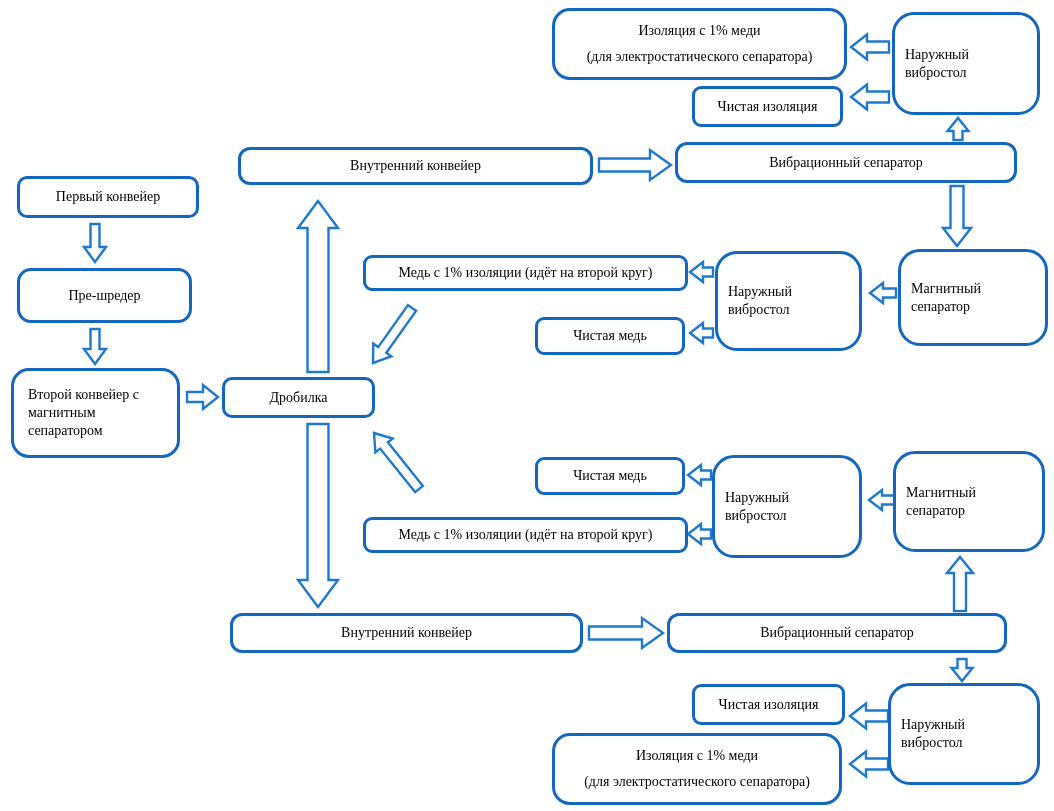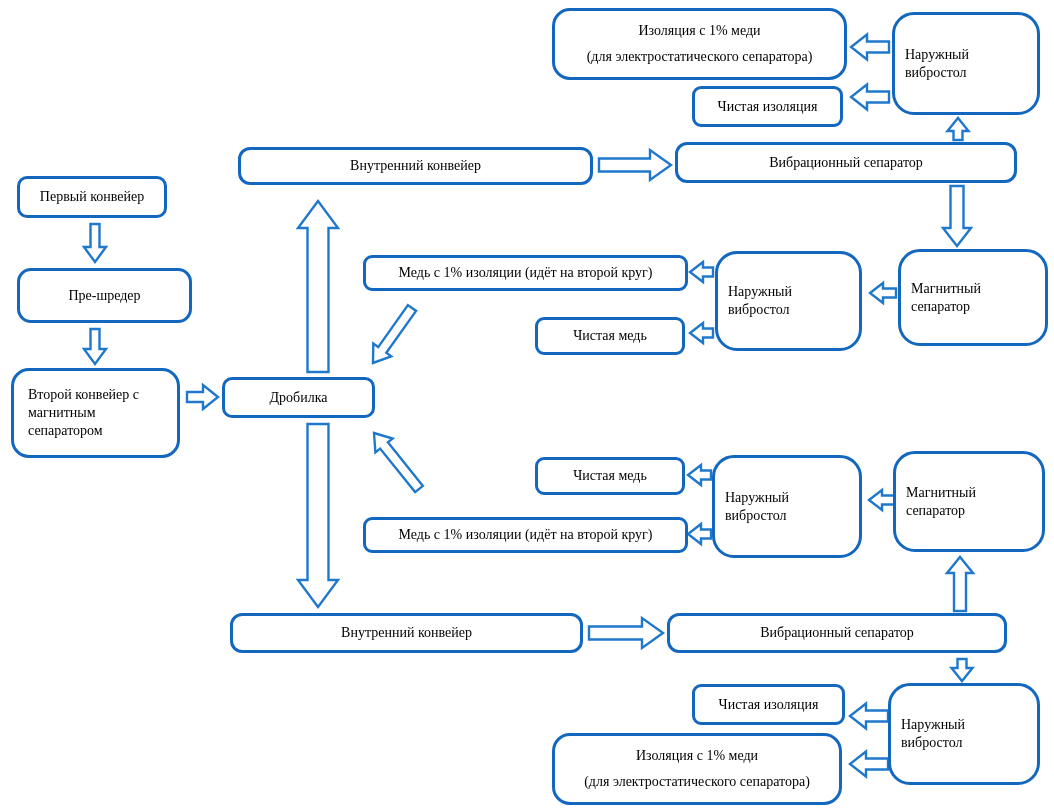--- a/index.html
+++ b/index.html
@@ -62,21 +62,21 @@
       <polygon points="896,495.5 882,495.5 882,490 869,500 882,510 882,504.5 896,504.5" fill="var(--bg)" stroke="var(--arrow)" stroke-width="2.4" stroke-linejoin="miter"></polygon>
       <polygon points="711,470.5 701,470.5 701,465 688,475 701,485 701,479.5 711,479.5" fill="var(--bg)" stroke="var(--arrow)" stroke-width="2.4" stroke-linejoin="miter"></polygon>
       <polygon points="711,529.5 701,529.5 701,524 688,534 701,544 701,538.5 711,538.5" fill="var(--bg)" stroke="var(--arrow)" stroke-width="2.4" stroke-linejoin="miter"></polygon>
       <polygon points="966,611 966,573 973,573 960,557 947,573 954,573 954,611" fill="var(--bg)" stroke="var(--arrow)" stroke-width="2.4" stroke-linejoin="miter"></polygon>
       <polygon points="589,639.5 642,639.5 642,648 663,633 642,618 642,626.5 589,626.5" fill="var(--bg)" stroke="var(--arrow)" stroke-width="2.4" stroke-linejoin="miter"></polygon>
       <polygon points="957.5,659 957.5,668 951.5,668 962,681 972.5,668 966.5,668 966.5,659" fill="var(--bg)" stroke="var(--arrow)" stroke-width="2.4" stroke-linejoin="miter"></polygon>
       <polygon points="888,710.5 866,710.5 866,703.5 850,716 866,728.5 866,721.5 888,721.5" fill="var(--bg)" stroke="var(--arrow)" stroke-width="2.4" stroke-linejoin="miter"></polygon>
       <polygon points="888,758.5 866,758.5 866,751.5 850,764 866,776.5 866,769.5 888,769.5" fill="var(--bg)" stroke="var(--arrow)" stroke-width="2.4" stroke-linejoin="miter"></polygon>
     </svg>
 
-  <div class="node" style="left:17px;top:176px;width:150px;height:42px;border-radius:10px">Первый конвейер</div>
+  <div class="node" style="left:17px;top:176px;width:182px;height:42px;border-radius:10px">Первый конвейер</div>
 
   <div class="node" style="left:17px;top:268px;width:175px;height:55px;border-radius:14px">Пре-шредер</div>
 
   <div class="node wrap3" style="left:11px;top:368px;width:169px;height:90px;border-radius:18px">Второй конвейер с магнитным сепаратором</div>
 
   <div class="node" style="left:222px;top:377px;width:153px;height:41px;border-radius:10px">Дробилка</div>
 
   <div class="node" style="left:238px;top:147px;width:355px;height:38px;border-radius:12px">Внутренний конвейер</div>
 
   <div class="node" style="left:675px;top:142px;width:342px;height:41px;border-radius:12px">Вибрационный сепаратор</div>

